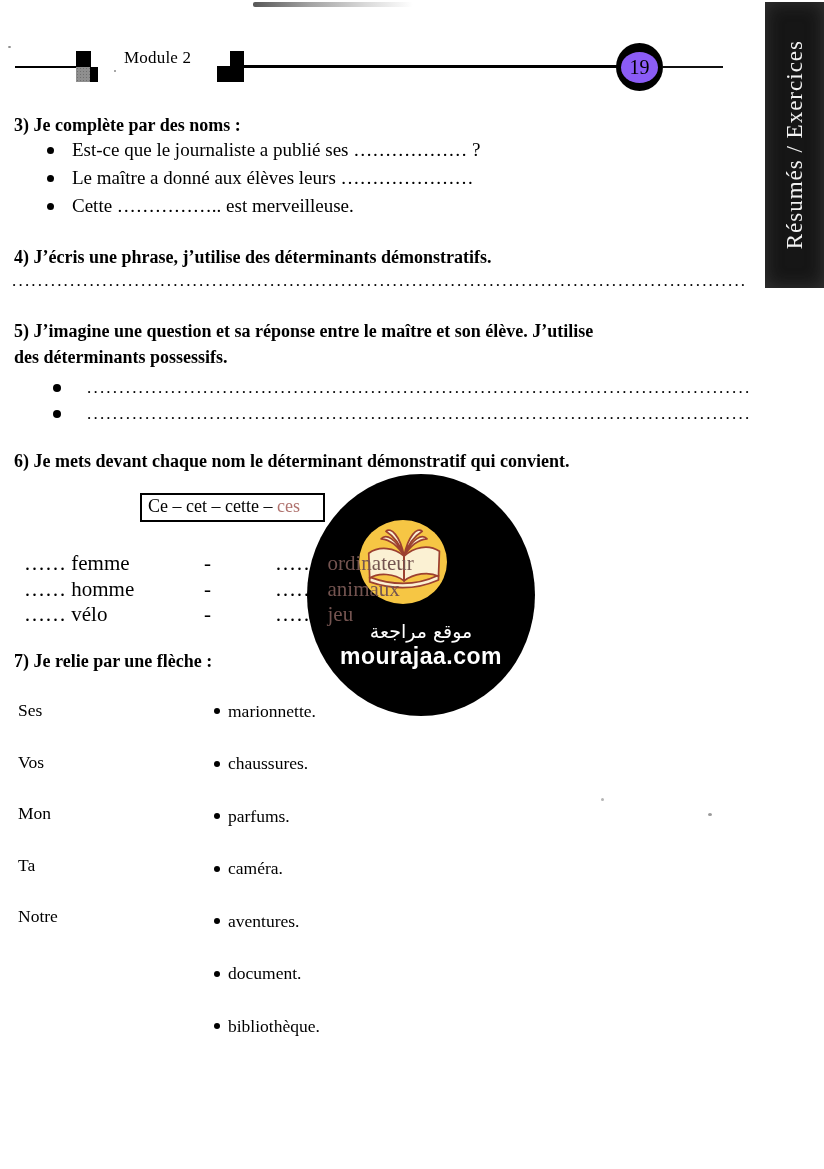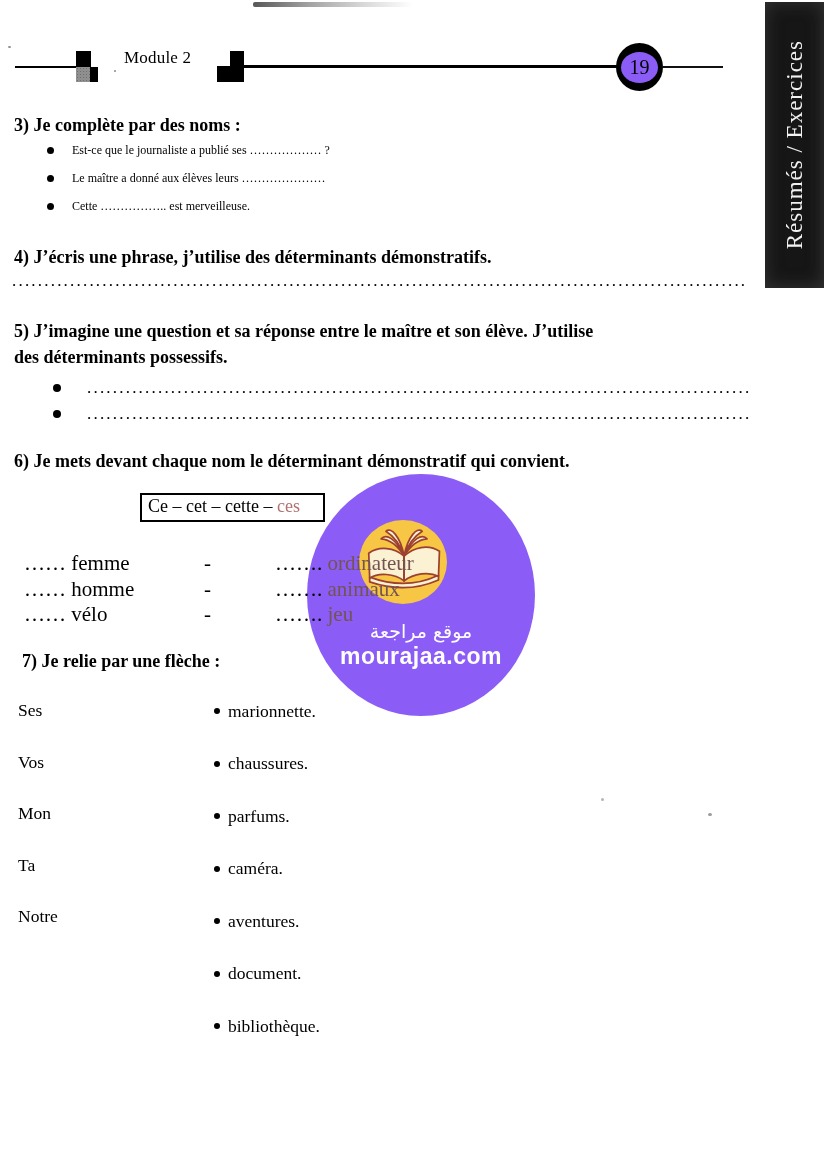--- a/index.html
+++ b/index.html
@@ -26,21 +26,21 @@
 
   
   .sidebar{left:765px;top:2px;width:59px;height:286px;background:#161616;
     display:flex;align-items:center;justify-content:center;
     box-shadow:inset 0 0 18px rgba(90,90,90,.45);}
   .sidebar-label{writing-mode:vertical-rl;transform:rotate(180deg);
     color:#f2f2f2;font-size:23px;letter-spacing:1px;white-space:nowrap;}
 
   
   .ex-title{font-weight:bold;font-size:18px;line-height:22px;}
-  .body-text{font-size:12px;line-height:22px;}
+  .body-text{font-size:19px;line-height:22px;}
   .bullet{display:inline-block;background:#000;border-radius:50%;flex:0 0 auto;}
   .b7{width:7px;height:7px;}
   .b6{width:6px;height:6px;}
   .b8{width:8px;height:8px;}
 
   .ex3-list{left:47px;top:139px;display:flex;flex-direction:column;gap:6px;}
   .ex3-row{display:flex;align-items:flex-start;}
   .ex3-row .bullet{margin-top:8px;margin-right:18px;}
 
   .dots-line{font-size:17px;letter-spacing:2.2px;white-space:nowrap;overflow:hidden;height:20px;color:#000;}
@@ -151,21 +151,21 @@
       <span class="ex6-dash">-</span>
       <span class="ex6-right"><span>……. </span><span class="ex6-word">animaux</span></span>
     </div>
     <div class="ex6-row">
       <span class="ex6-left">…… vélo</span>
       <span class="ex6-dash">-</span>
       <span class="ex6-right"><span>……. </span><span class="ex6-word">jeu</span></span>
     </div>
   </div>
 
-  <div class="abs ex-title" style="left:22px;top:650px;">7) Je relie par une flèche :</div>
+  <div class="abs ex-title" style="left:14px;top:650px;">7) Je relie par une flèche :</div>
   <div class="abs ex7-right">
     <span class="ex7-item">
         <span class="bullet b6"></span>
         <span>marionnette.</span>
       </span>
     <span class="ex7-item">
         <span class="bullet b6"></span>
         <span>chaussures.</span>
       </span>
     <span class="ex7-item">
@@ -193,21 +193,21 @@
     <span>Ses</span>
     <span>Vos</span>
     <span>Mon</span>
     <span>Ta</span>
     <span>Notre</span>
   </div>
 
   <div class="abs speck" style="left:601px;top:798px;width:3px;height:3px;background:#b5b5b5;"></div>
   <div class="abs speck" style="left:708px;top:813px;width:4px;height:3px;background:#9a9a9a;"></div>
 
-  <div class="abs watermark" style="background: #8b5cf6;">
+  <div class="abs watermark" style="background: #000000;">
     <div class="wm-badge" style="background: rgb(246, 198, 68);"></div>
     <div class="wm-book">
       <svg width="86" height="64" viewBox="0 0 90 66">
         <g fill="#fbf1d3" stroke="#9c4030" stroke-width="1.8" stroke-linejoin="round">
           <path d="M7,53 Q45,67 79,51 L79,56 Q45,71 7,58 Z"></path>
           <path d="M43,31 C39,10 29,0 24,5 C32,10 39,19 43,31 Z"></path>
           <path d="M43,31 C35,13 24,7 19,13 C29,14 37,21 43,31 Z"></path>
           <path d="M43,31 C47,10 57,0 62,5 C54,10 47,19 43,31 Z"></path>
           <path d="M43,31 C51,13 62,7 67,13 C57,14 49,21 43,31 Z"></path>
           <path d="M6,28 C17,20 33,22 43,31 L43,57 C33,49 16,48 7,54 Z"></path>

